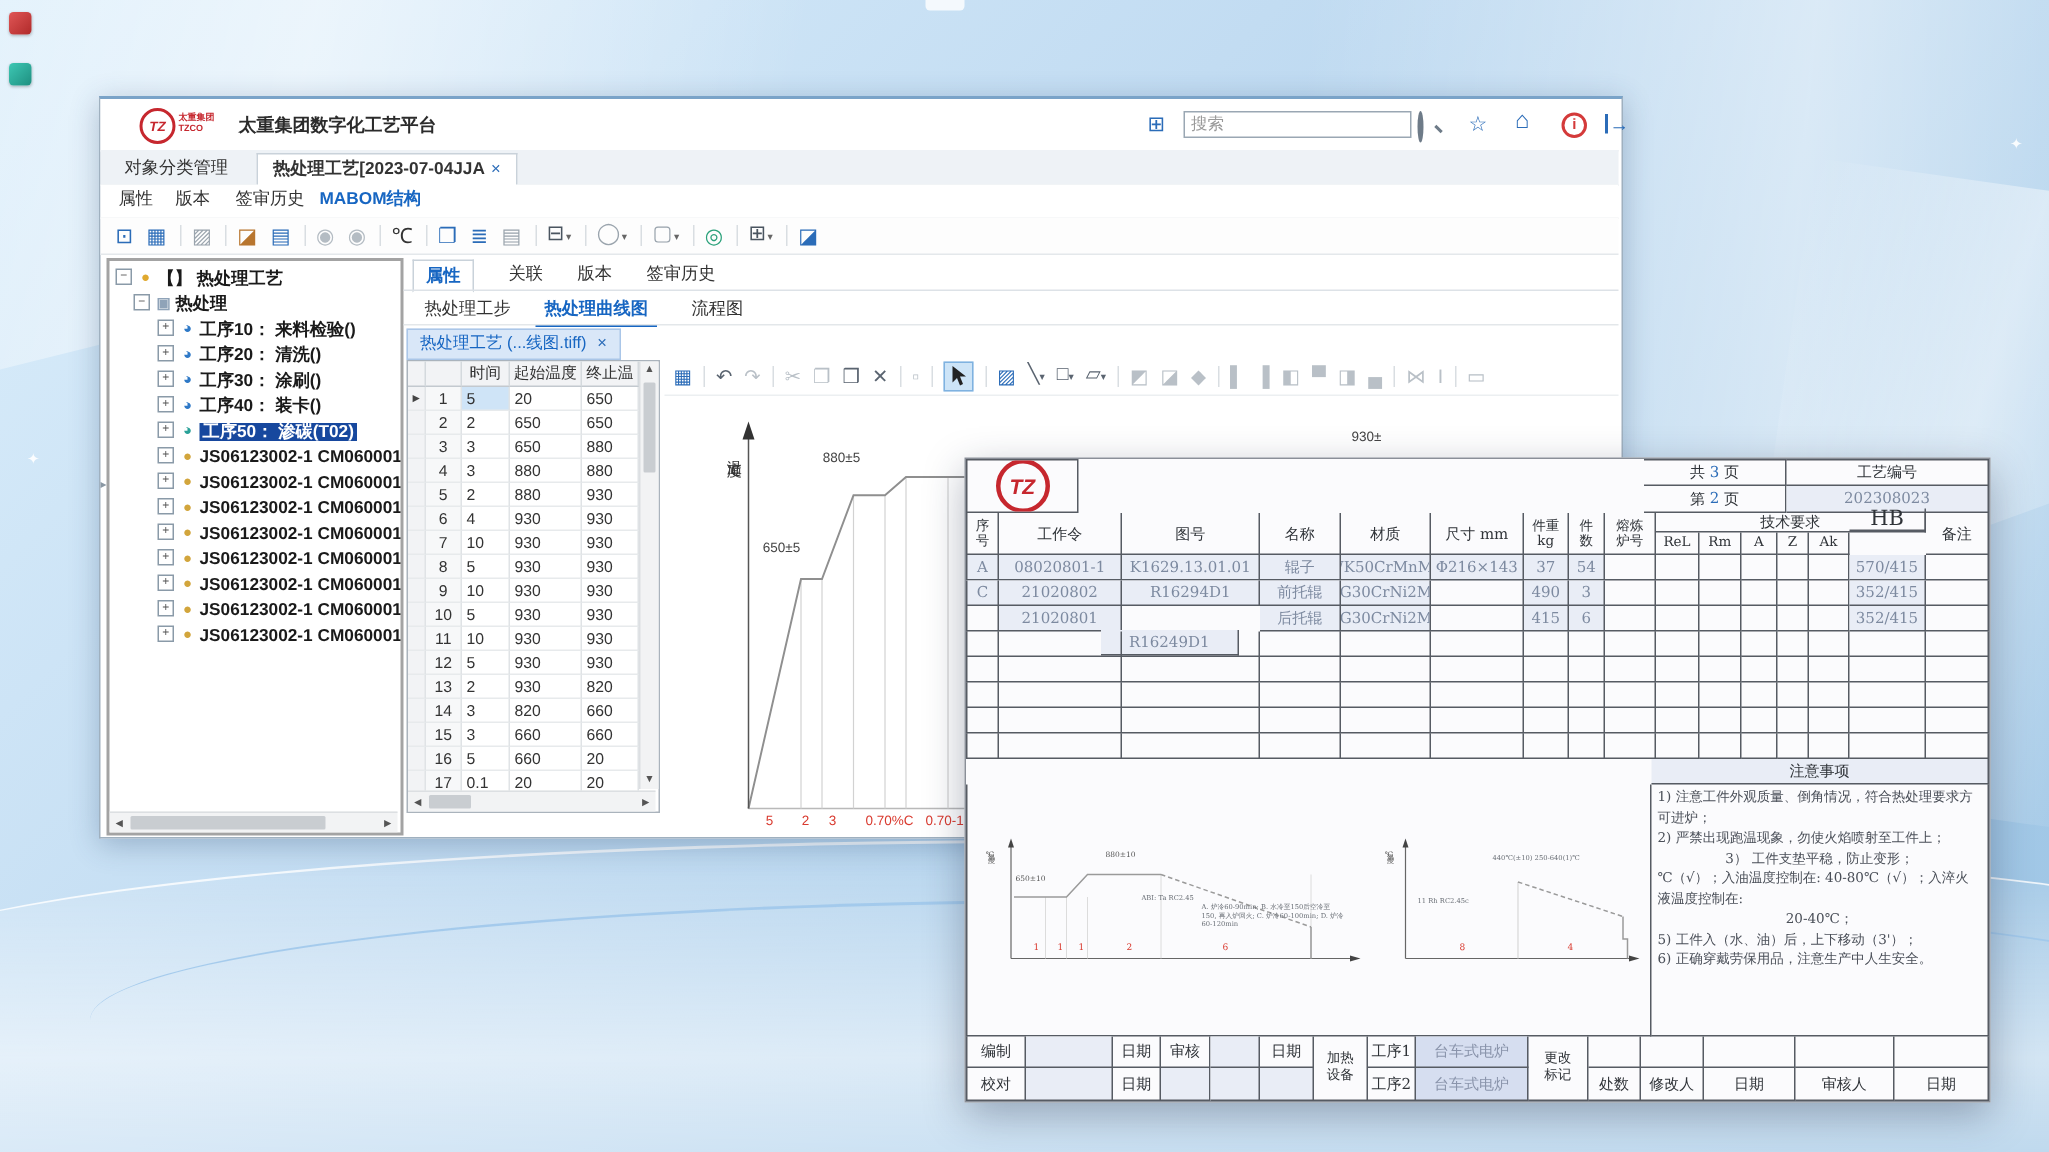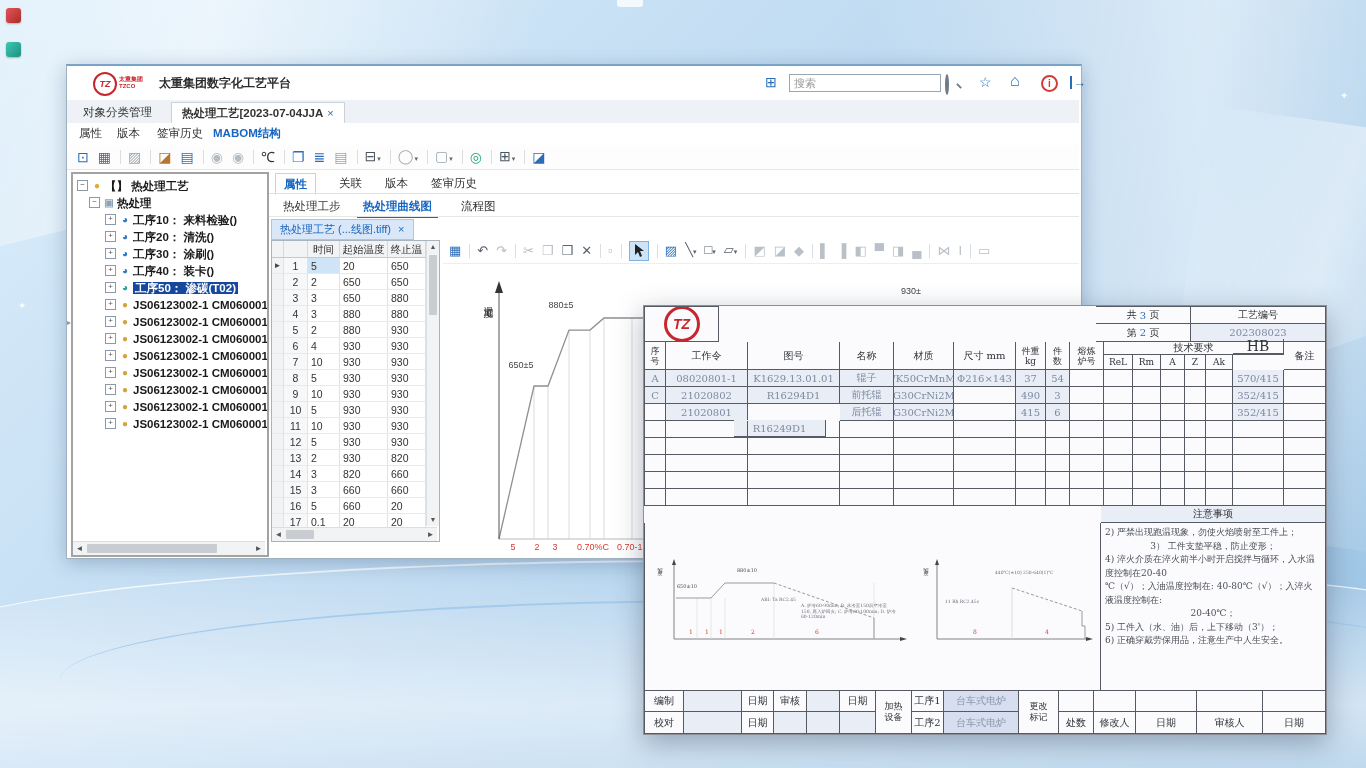--- a/index.html
+++ b/index.html
@@ -603,23 +603,23 @@
         <div class="minitxt" style="left: 156px; top: 80px; width: 95px;">A. 炉冷60-90min; B. 水冷至150后空冷至150, 再入炉回火; C. 炉冷60-100min; D. 炉冷60-120min</div>
         <div class="minilab" style="left: 278px; top: 42px; writing-mode: vertical-rl; letter-spacing: 1px;">温度℃</div>
         <div class="minitxt" style="left: 350px; top: 47px; width: 70px;">440℃(±10) 250-640(1)℃</div>
         <div class="minitxt" style="left: 300px; top: 76px; width: 40px;">11 Rh RC2.45c</div>
         <div class="minired" style="left: 328px; top: 105px;">8</div>
         <div class="minired" style="left: 400px; top: 105px;">4</div>
       </div>
   </div>
   <div class="dcell" style="left:457px;top:217px;width:225px;height:168px;padding:3px 4px;box-sizing:border-box">
     <div id="notes-lines">
+        <div class="noteline">1) 注意工件外观质量、倒角情况，符合热处理要求方可进炉；</div>
         <div class="noteline">2) 严禁出现跑温现象，勿使火焰喷射至工件上；</div>
         <div class="noteline ctr">3） 工件支垫平稳，防止变形；</div>
-        <div class="noteline">4) 淬火介质在淬火前半小时开启搅拌与循环，入水温度控制在20-40</div>
         <div class="noteline">℃（√）；入油温度控制在: 40-80℃（√）；入淬火液温度控制在:</div>
         <div class="noteline ctr">20-40℃；</div>
         <div class="noteline">5) 工件入（水、油）后，上下移动（3'）；</div>
         <div class="noteline">6) 正确穿戴劳保用品，注意生产中人生安全。</div>
       </div>
   </div>
 
   <div id="doc-footer">
       <div class="dcell dcenter" style="left: 0px; top: 385px; width: 40px; height: 21px; border-left: 1px solid rgb(86, 91, 99);">编制</div>
       <div class="dcell dcenter" style="left: 0px; top: 406px; width: 40px; height: 22px; border-left: 1px solid rgb(86, 91, 99);">校对</div>

